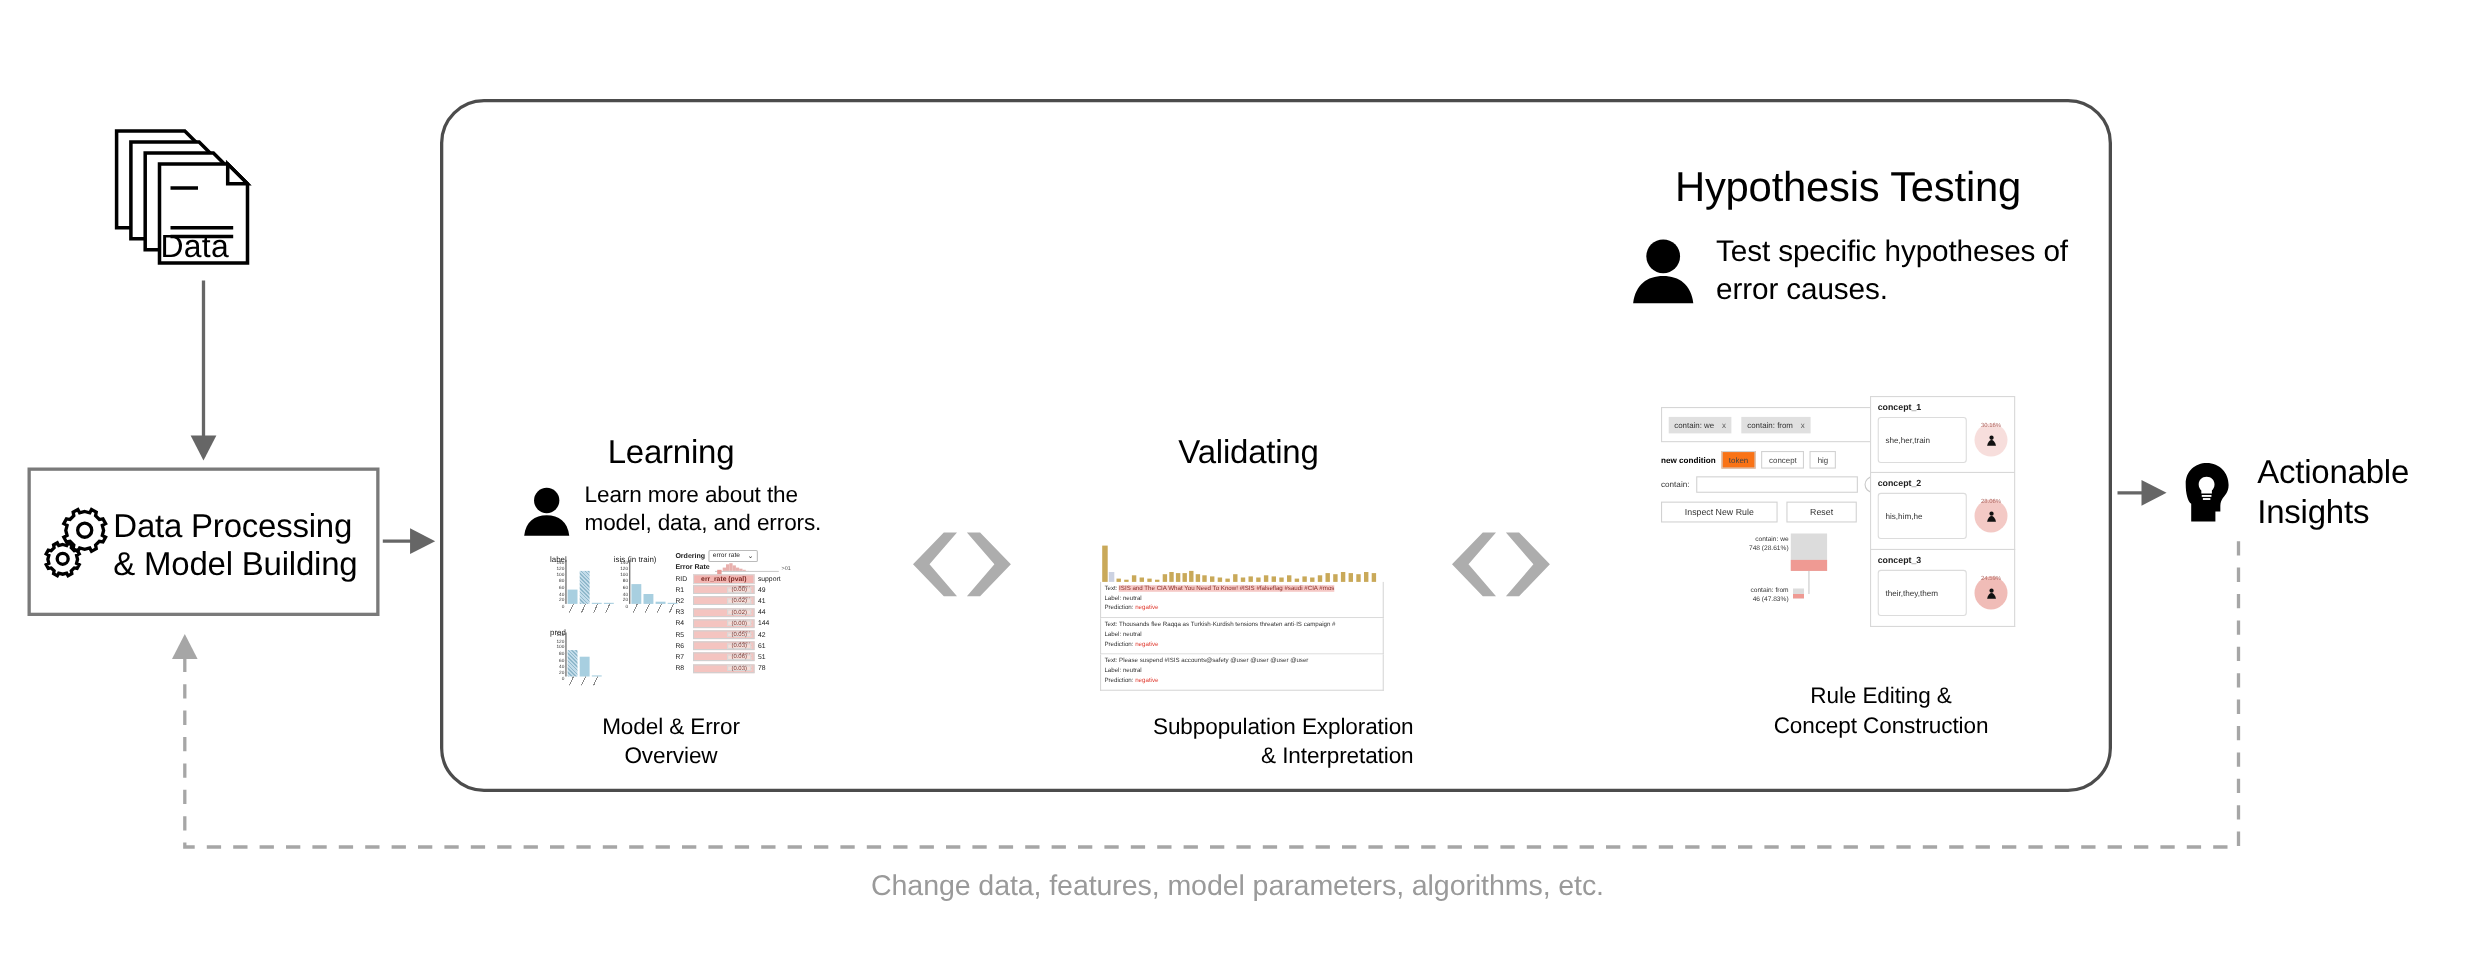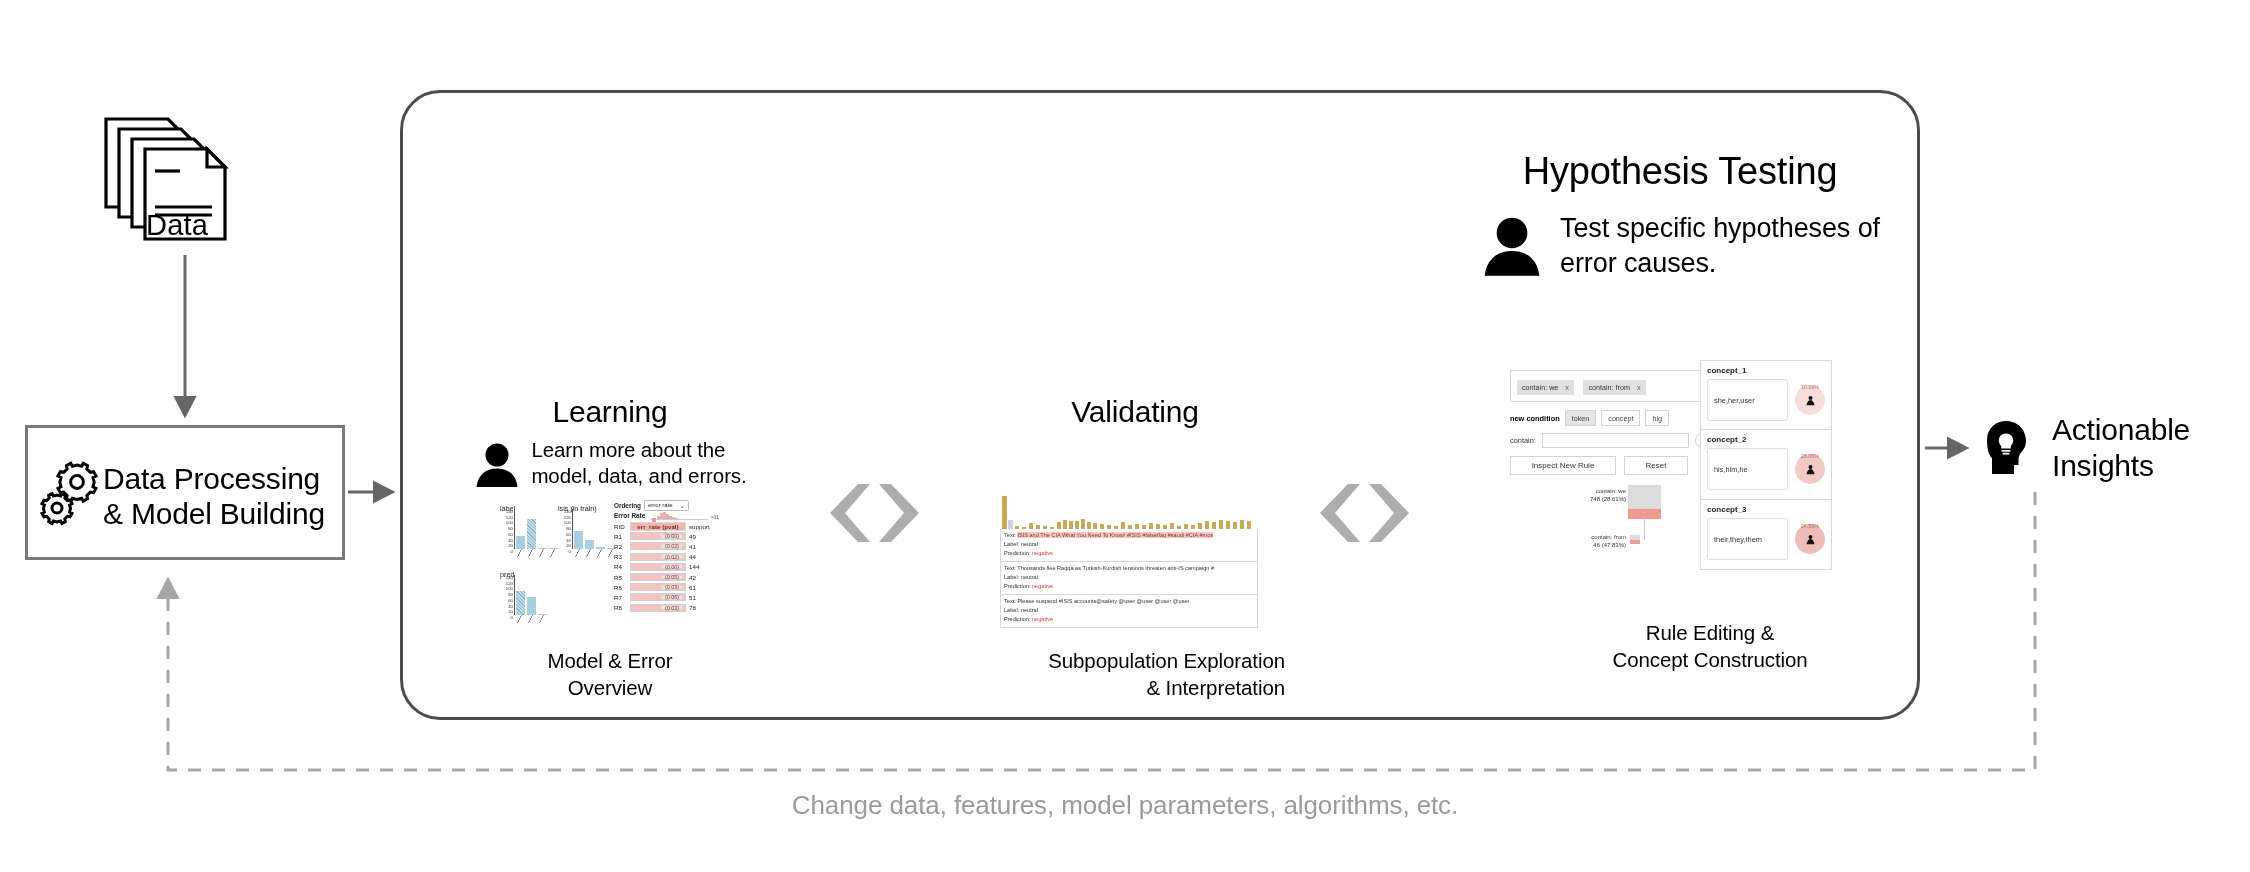--- a/index.html
+++ b/index.html
@@ -95,21 +95,21 @@
 
   
   #rule-thumb{position:absolute;left:1510px;top:370px;width:200px;height:210px;}
   .chipbox{border:.8px solid #d6d6d6;background:#fff;height:32px;padding:5px 6px;box-sizing:border-box;}
   .chip{display:inline-flex;align-items:center;gap:7px;background:#e0e0e0;color:#333;
         font-size:7.2px;padding:3px 5px;margin-right:5px;}
   .chip x{font-style:normal;color:#555;}
   .nc-row{display:flex;align-items:center;gap:5px;margin-top:8px;font-size:7.4px;}
   .nc-row b{font-size:7.4px;}
   .tbtn{border:.8px solid #d2d2d2;background:#fff;padding:2.5px 6px;font-size:7.2px;color:#444;}
-  .tbtn.on{background:#e5e5e5;}
+  .tbtn.on{background:#f97316;}
   .ci-row{display:flex;align-items:center;gap:6px;margin-top:7px;font-size:7.4px;color:#333;}
   .ci-input{flex:1;height:13px;border:.8px solid #d2d2d2;background:#fff;}
   .plus{width:13px;height:13px;border:.8px solid #c9c9c9;border-radius:50%;
         display:flex;align-items:center;justify-content:center;font-size:8px;color:#555;}
   .btn-row{display:flex;gap:8px;margin-top:8px;}
   .bigbtn{border:.8px solid #d2d2d2;background:#fff;font-size:8px;color:#333;
           padding:4px 0;text-align:center;}
   .tree{position:relative;margin-top:10px;height:72px;}
   .tnode{position:absolute;}
   .tlab{font-size:6px;color:#333;text-align:right;line-height:1.4;}
@@ -563,21 +563,21 @@
     <div class="tbar" style="left:120px;top:50px;width:10px;height:9px;">
       <em style="height:4.3px;"></em>
     </div>
   </div>
 </div>
 
 <div id="concepts">
   <div class="cgroup">
     <div class="ctitle">concept_1</div>
     <div class="cbody">
-      <div class="cbox">she,her,user</div>
+      <div class="cbox">she,her,train</div>
       <div class="cbubble" style="background:#f7dedc;">
         <span class="cpct">30.16%</span>
         <svg class="cman" viewBox="0 0 12 14">
           <circle cx="6" cy="3.6" r="2.6" fill="#111"></circle>
           <path d="M0.6 13.4 C1.4 8.6 4 6.4 6 6.4 C8 6.4 10.6 8.6 11.4 13.4 Z" fill="#111"></path>
         </svg>
       </div>
     </div>
   </div>
   <div class="cgroup">

